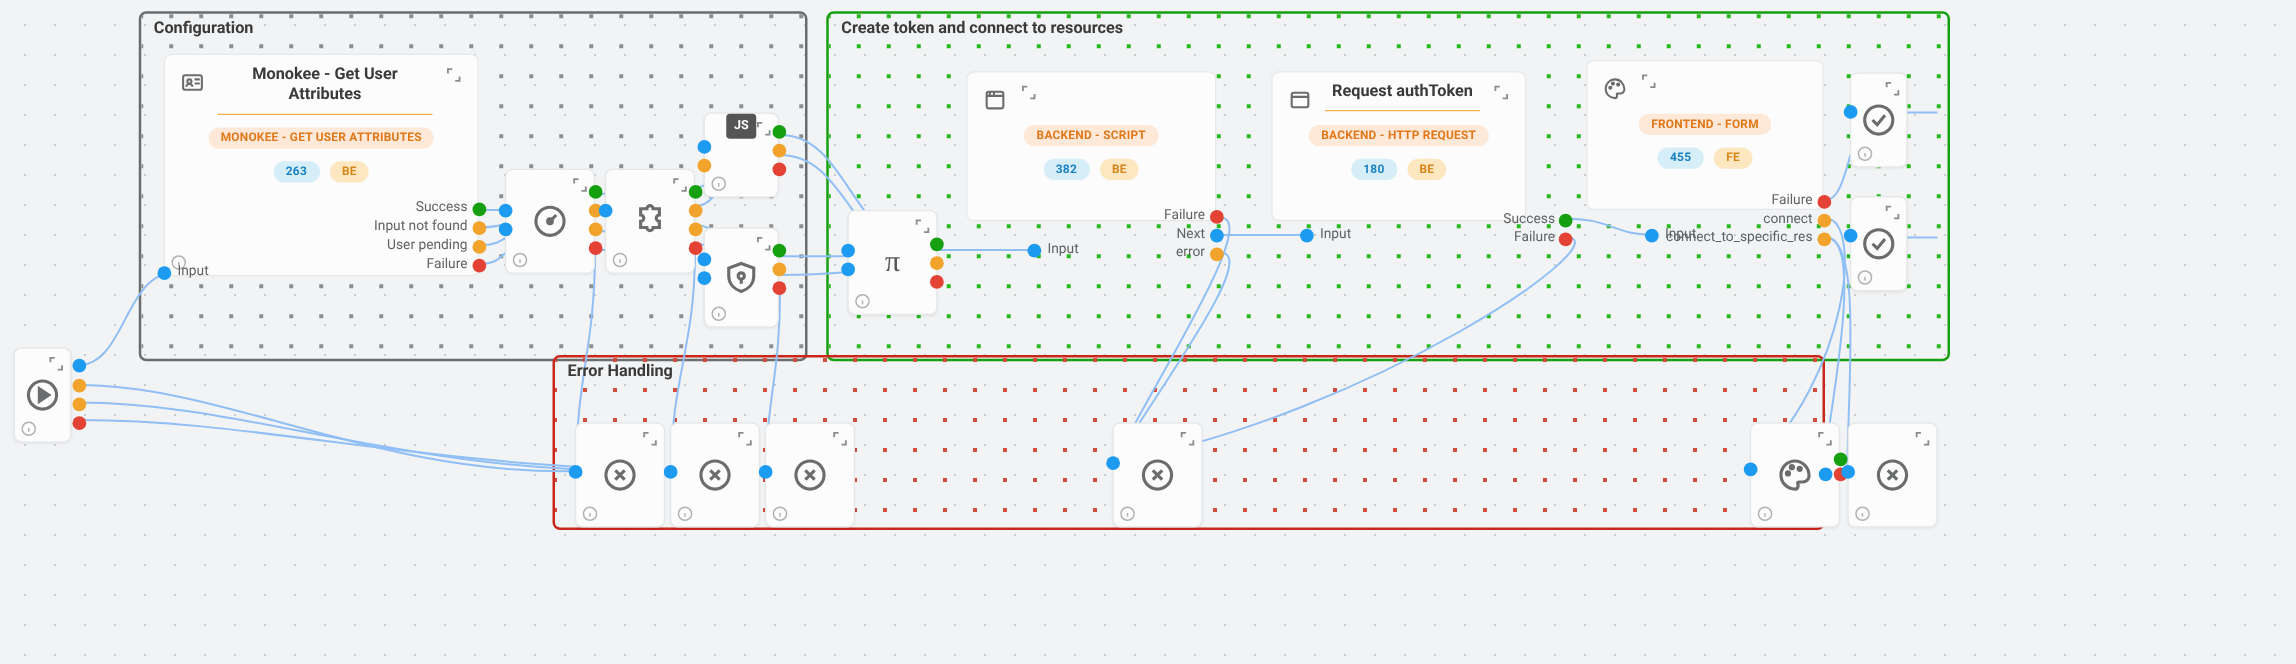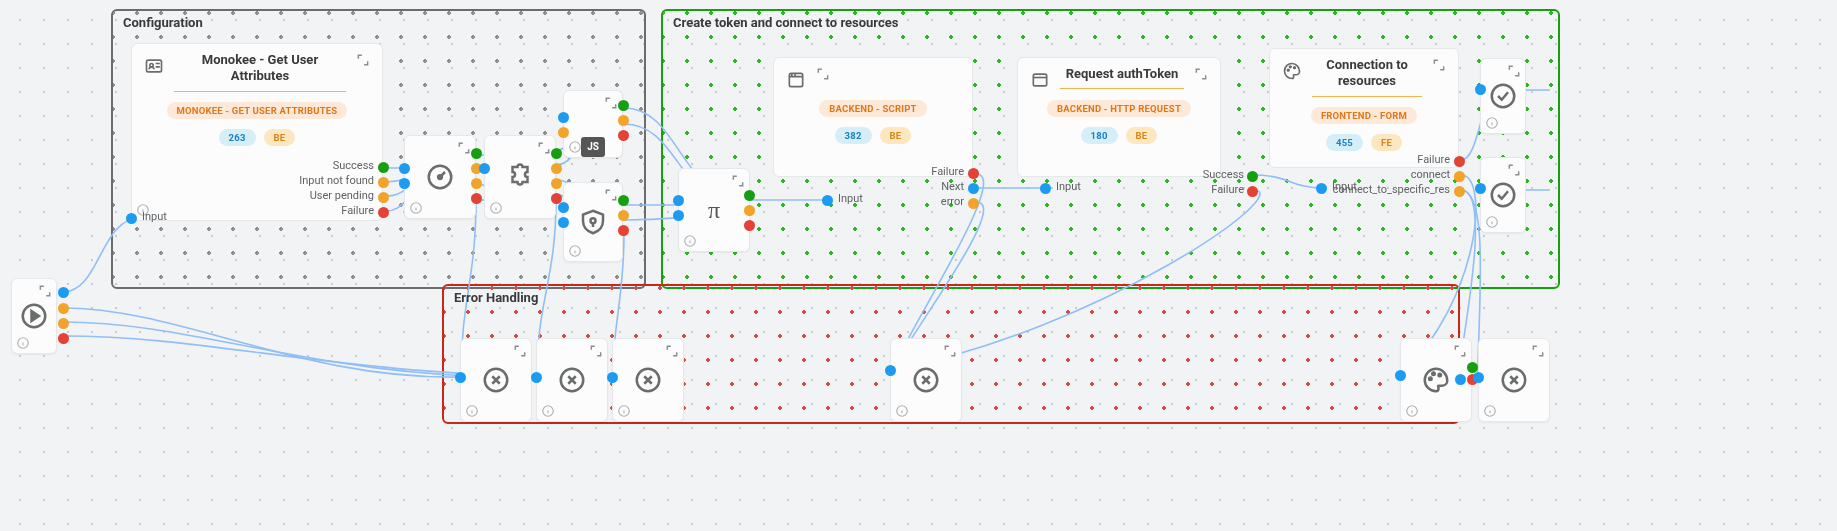--- a/index.html
+++ b/index.html
@@ -323,21 +323,21 @@
           <path d="M6 4h4a2 2 0 1 1 4 0h4v4a2 2 0 1 0 0 4v4h-4a2 2 0 1 1-4 0H6v-4a2 2 0 1 0 0-4V4z"></path>
         </svg>
       </span>
   </div>
   <div class="port blue" style="left:479px; top:163px"></div>
   <div class="port green" style="left:551px; top:148px"></div>
   <div class="port orange" style="left:551px; top:163px"></div>
   <div class="port orange" style="left:551px; top:178px"></div>
   <div class="port red" style="left:551px; top:193px"></div>
 
-  <div class="node" style="left:563px; top:90px; width:60px; height:68px; display:flex;align-items:flex-end;justify-content:center">
+  <div class="node" style="left:563px; top:90px; width:60px; height:68px; display:flex;align-items:flex-start;justify-content:center">
     <span class="expand"><svg viewBox="0 0 24 24" fill="none" stroke="currentColor" stroke-width="2.5">
           <path d="M4 10V4h6M20 14v6h-6"></path>
         </svg></span>
     <span class="info"><svg viewBox="0 0 24 24" fill="none" stroke="currentColor" stroke-width="2">
           <circle cx="12" cy="12" r="9"></circle>
           <path d="M12 8v.01M12 11v5"></path>
         </svg></span>
     <span class="icon" style="width:24px;height:20px;background:#555;color:#fff;font-size:10px;font-weight:700;border-radius:3px;line-height:20px">JS</span>
   </div>
   <div class="port blue" style="left:558px; top:112px"></div>
@@ -444,21 +444,20 @@
   <div class="card" style="left:1269px; top:48px; width:190px; height:120px">
     <div class="header-row">
       <span class="header-icon">
           <svg viewBox="0 0 24 24" fill="none" stroke="currentColor" stroke-width="2">
             <path d="M12 3a9 9 0 1 0 0 18c2 0 2-1.5 2-2.5s-1-2 .5-2H17a4 4 0 0 0 4-4c0-5-4-9.5-9-9.5z"></path>
             <circle cx="7.5" cy="11" r="1"></circle>
             <circle cx="10" cy="7" r="1"></circle>
             <circle cx="15" cy="8" r="1"></circle>
           </svg>
         </span>
-      <div class="title">Connection to resources</div>
       <span class="expand-btn"><svg viewBox="0 0 24 24" fill="none" stroke="currentColor" stroke-width="2.5">
             <path d="M4 10V4h6M20 14v6h-6"></path>
           </svg></span>
     </div>
     <div class="tag-row">
         <span class="tag orange">FRONTEND - FORM</span>
       </div>
     <div class="tag-row">
       <span class="tag blue">455</span>
       <span class="tag fe">FE</span>

